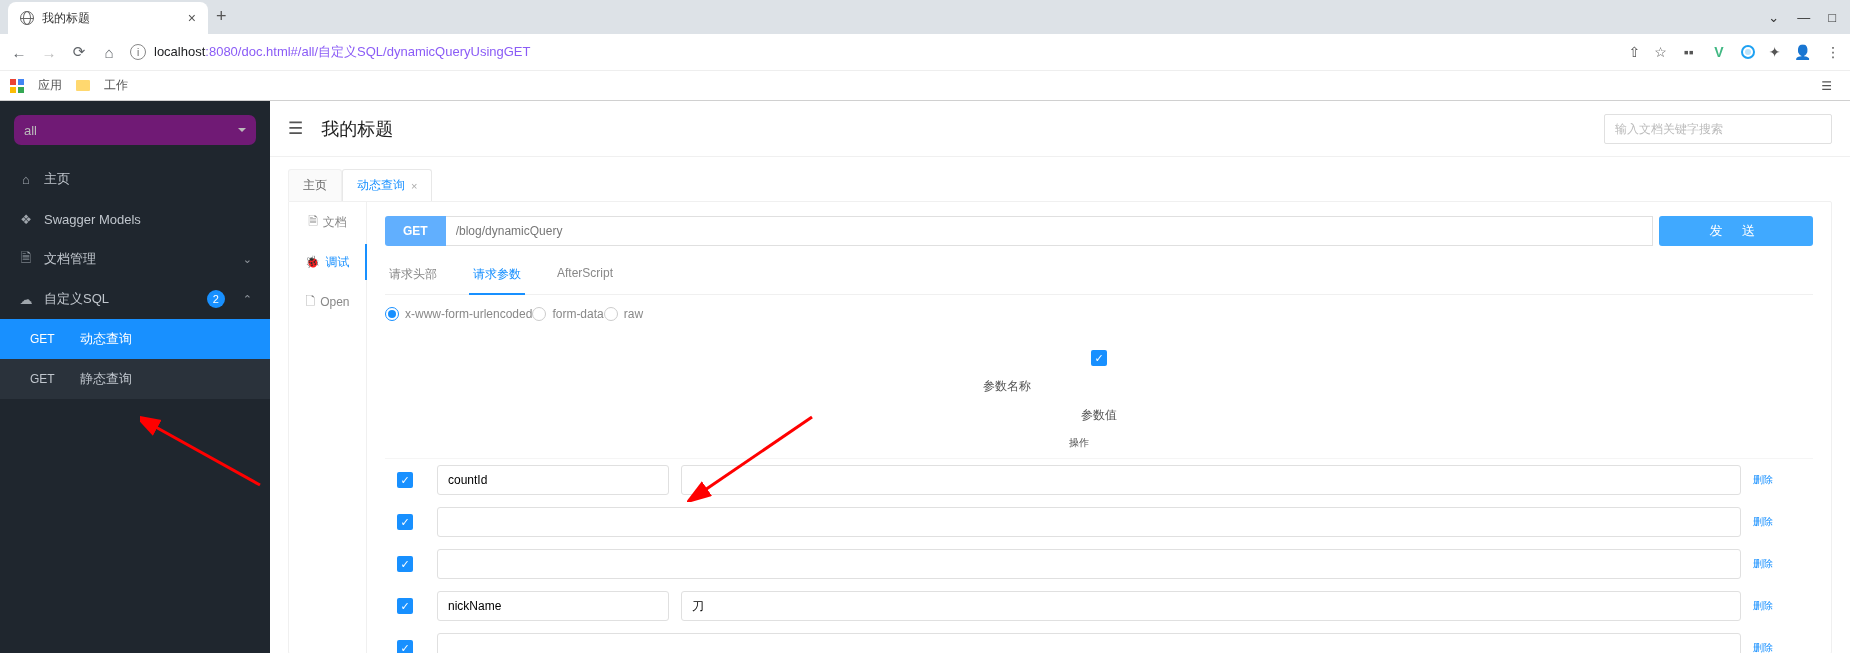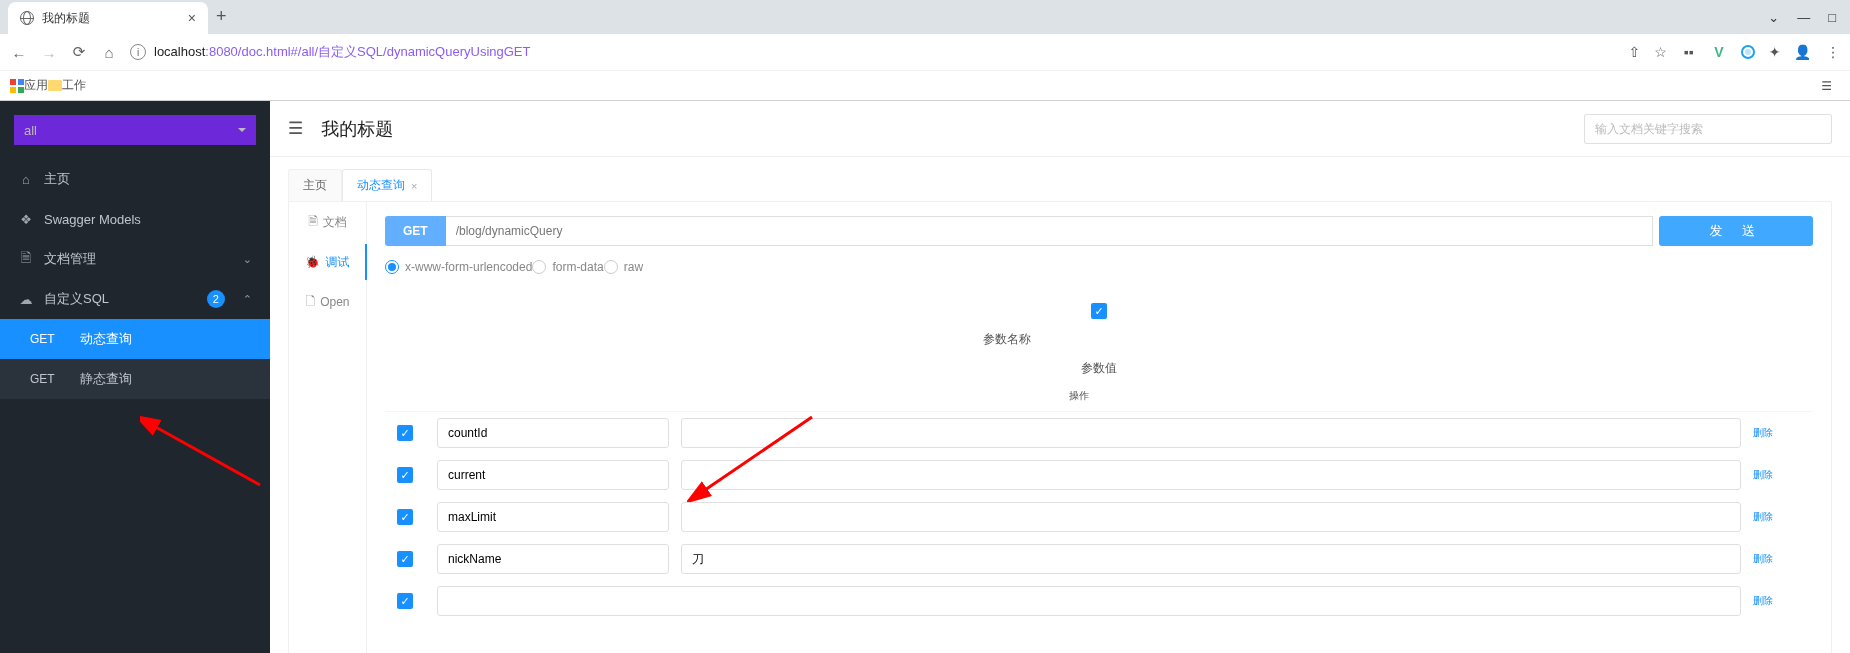--- a/index.html
+++ b/index.html
@@ -24,52 +24,52 @@
 .info-icon { width: 16px; height: 16px; border: 1px solid #888; border-radius: 50%; display: inline-flex; align-items: center; justify-content: center; font-size: 10px; color: #666; }
 .url { font-size: 13px; color: #202124; }
 .url .host { color: #202124; }
 .url .path { color: #8b5cf6; }
 .toolbar-right { display: flex; gap: 14px; align-items: center; font-size: 14px; color: #555; }
 .toolbar-right .ext-icon { width: 16px; height: 16px; display: inline-flex; align-items: center; justify-content: center; cursor: pointer; }
 .vue-icon { color: #41b883; font-weight: bold; }
 .circle-icon { width: 14px; height: 14px; border: 2px solid #1da1f2; border-radius: 50%; position: relative; }
 .circle-icon::after { content: ""; position: absolute; inset: 2px; border-radius: 50%; background: #1da1f2; opacity: .3; }
 
-.bookmarks { height: 30px; display: flex; align-items: center; padding: 0 10px; font-size: 12px; color: #555; background: #fff; border-top: 1px solid #eee; }
+.bookmarks { height: 30px; display: flex; align-items: center; gap: 14px; padding: 0 10px; font-size: 12px; color: #555; background: #fff; border-top: 1px solid #eee; }
 .bm-apps { width: 14px; height: 14px; display: inline-grid; grid-template-columns: 1fr 1fr; grid-template-rows: 1fr 1fr; gap: 2px; }
 .bm-apps i { background: #ea4335; }
 .bm-apps i:nth-child(2){ background:#4285f4; }
 .bm-apps i:nth-child(3){ background:#fbbc05; }
 .bm-apps i:nth-child(4){ background:#34a853; }
 .bm-folder { width: 14px; height: 11px; background: #ffd86f; border-radius: 1px; display: inline-block; }
 .reading-list { margin-left: auto; display: flex; align-items: center; gap: 4px; padding-right: 8px; }
 
 
 .app { display: flex; height: calc(100vh - 100px); }
 .sidebar { width: 270px; background: #1f262e; color: #c0c6cd; display: flex; flex-direction: column; font-size: 13px; }
-.dropdown-box { margin: 14px; background: #6d28d9; border-radius: 0; height: 30px; display: flex; align-items: center; padding: 0 10px; color: #bbb; font-size: 13px; position: relative; cursor: pointer; }
+.dropdown-box { margin: 14px; background: #701a75; border-radius: 7px; height: 30px; display: flex; align-items: center; padding: 0 10px; color: #bbb; font-size: 13px; position: relative; cursor: pointer; }
 .dropdown-box::after { content: ""; position: absolute; right: 10px; top: 50%; border: 4px solid transparent; border-top-color: #bbb; transform: translateY(-2px); }
 
 .nav-item { height: 40px; display: flex; align-items: center; padding: 0 18px; gap: 10px; cursor: pointer; color: #c0c6cd; }
 .nav-item .mi { width: 16px; text-align: center; font-size: 13px; opacity: .8; }
 .nav-item .chev { margin-left: auto; font-size: 11px; opacity: .7; }
 .badge { margin-left: auto; background: #1890ff; color: #fff; width: 18px; height: 18px; border-radius: 50%; display: inline-flex; align-items: center; justify-content: center; font-size: 11px; }
 .badge + .chev { margin-left: 8px; }
 
 .sub-item { height: 40px; display: flex; align-items: center; padding-left: 30px; gap: 18px; font-size: 13px; cursor: pointer; color: #c0c6cd; }
 .sub-item.active { background: #1890ff; color: #fff; }
 .sub-item .method { font-size: 12px; width: 32px; }
 .sub-item.darker { background: #2a323b; }
 
 
 .main { flex: 1; background: #fff; display: flex; flex-direction: column; min-width: 0; }
 .top-bar { height: 56px; display: flex; align-items: center; padding: 0 18px; gap: 18px; border-bottom: 1px solid #f0f0f0; }
 .menu-toggle { font-size: 17px; color: #555; cursor: pointer; }
 .page-title { font-size: 18px; font-weight: 500; color: #222; }
-.search-box { margin-left: auto; width: 248px; }
+.search-box { margin-left: auto; width: 228px; }
 .search-box input { width: 100%; height: 30px; border: 1px solid #e0e0e0; border-radius: 2px; padding: 0 10px; font-size: 12px; color: #555; outline: none; }
 .search-box input::placeholder { color: #bbb; }
 
 .tabs-row { display: flex; align-items: flex-end; padding-left: 18px; gap: 0; margin-top: 12px; }
 .tab-item { padding: 7px 14px; font-size: 12px; color: #666; border: 1px solid #f0f0f0; border-bottom: none; background: #fafafa; cursor: pointer; display: flex; align-items: center; gap: 6px; border-radius: 3px 3px 0 0; }
 .tab-item.active { background: #fff; color: #1890ff; border-color: #e8e8e8; }
 .tab-item .x { font-size: 11px; color: #aaa; }
 
 .tab-body { flex: 1; display: flex; margin: 0 18px 0 18px; border: 1px solid #f0f0f0; border-radius: 2px; border-top-left-radius: 0; min-height: 0; }
 .subtabs { width: 78px; border-right: 1px solid #f0f0f0; font-size: 12px; }
@@ -232,20 +232,25 @@
         <div class="subtab-indicator"></div>
       </div>
 
       <div class="content">
         <div class="req-row">
           <span class="method-label">GET</span>
           <input class="url-input" value="/blog/dynamicQuery" style="">
           <button class="send-btn">发 送</button>
         </div>
 
+        <div class="inner-tabs">
+          <div class="inner-tab">请求头部</div>
+          <div class="inner-tab active">请求参数</div>
+          <div class="inner-tab">AfterScript</div>
+        </div>
 
         <div class="body-type">
           <label class="radio checked">
               <span class="r"></span>
               <span>x-www-form-urlencoded</span>
             </label>
           <label class="radio">
               <span class="r"></span>
               <span>form-data</span>
             </label>
@@ -270,29 +275,27 @@
                   <span class="checkbox"></span>
                 </div>
                 <div class="col-name"><input class="cell-input" value="countId" style=""></div>
                 <div class="col-value"><input class="cell-input" value="" style=""></div>
                 <div class="col-action"><span class="delete-link">删除</span></div>
               </div>
               <div class="param-row">
                 <div class="col-check">
                   <span class="checkbox"></span>
                 </div>
-                <div class="col-name"><input class="cell-input" value="current" style=""></div>
                 <div class="col-value"><input class="cell-input" value="" style=""></div>
                 <div class="col-action"><span class="delete-link">删除</span></div>
               </div>
               <div class="param-row">
                 <div class="col-check">
                   <span class="checkbox"></span>
                 </div>
-                <div class="col-name"><input class="cell-input" value="maxLimit" style=""></div>
                 <div class="col-value"><input class="cell-input" value="" style=""></div>
                 <div class="col-action"><span class="delete-link">删除</span></div>
               </div>
               <div class="param-row">
                 <div class="col-check">
                   <span class="checkbox"></span>
                 </div>
                 <div class="col-name"><input class="cell-input" value="nickName" style=""></div>
                 <div class="col-value"><input class="cell-input" value="刀" style=""></div>
                 <div class="col-action"><span class="delete-link">删除</span></div>

